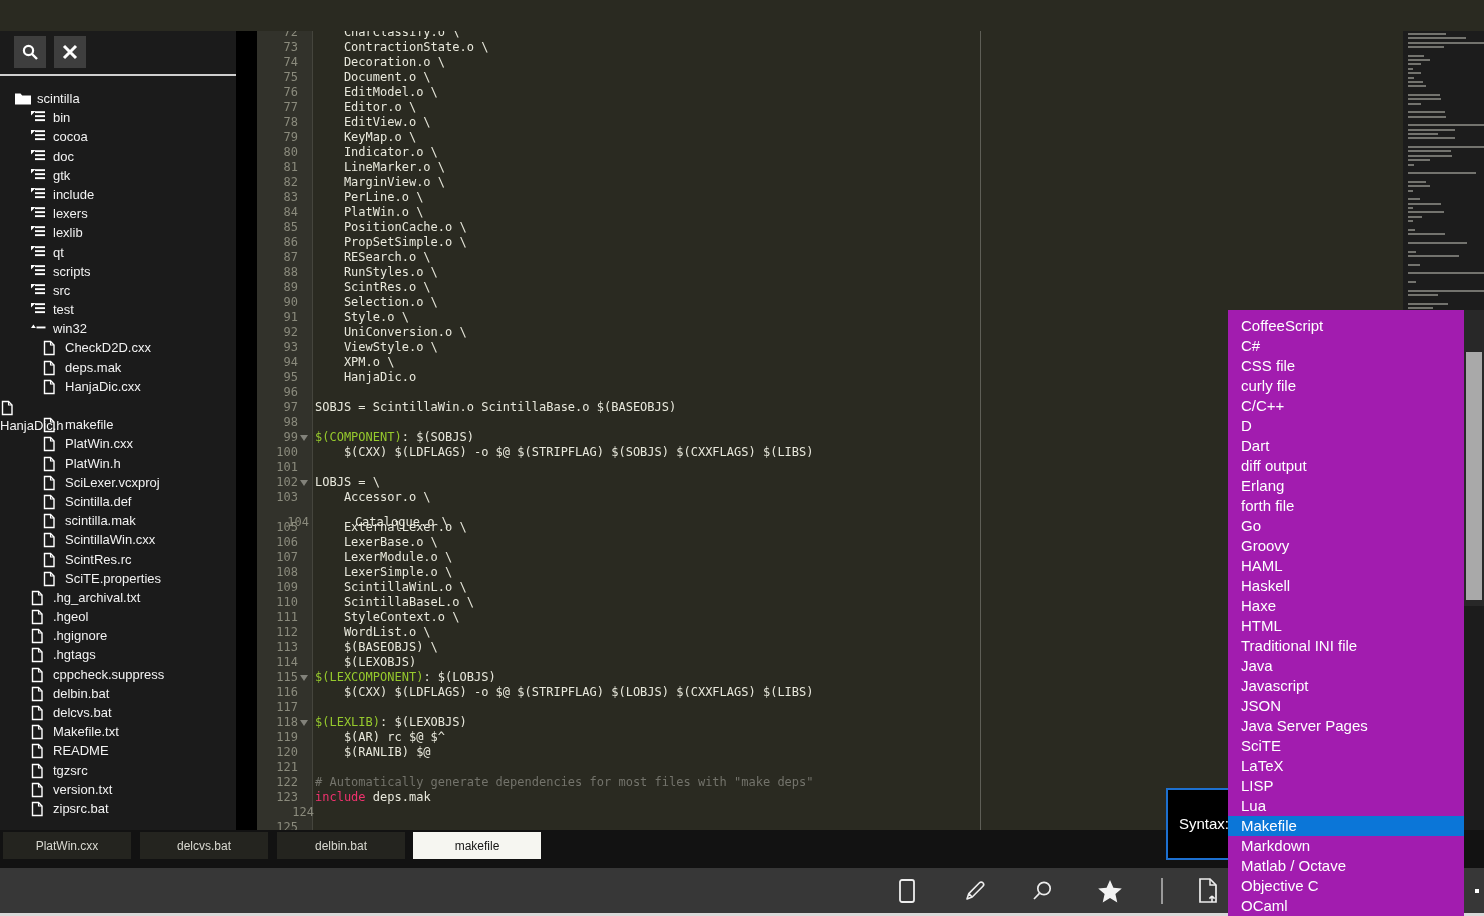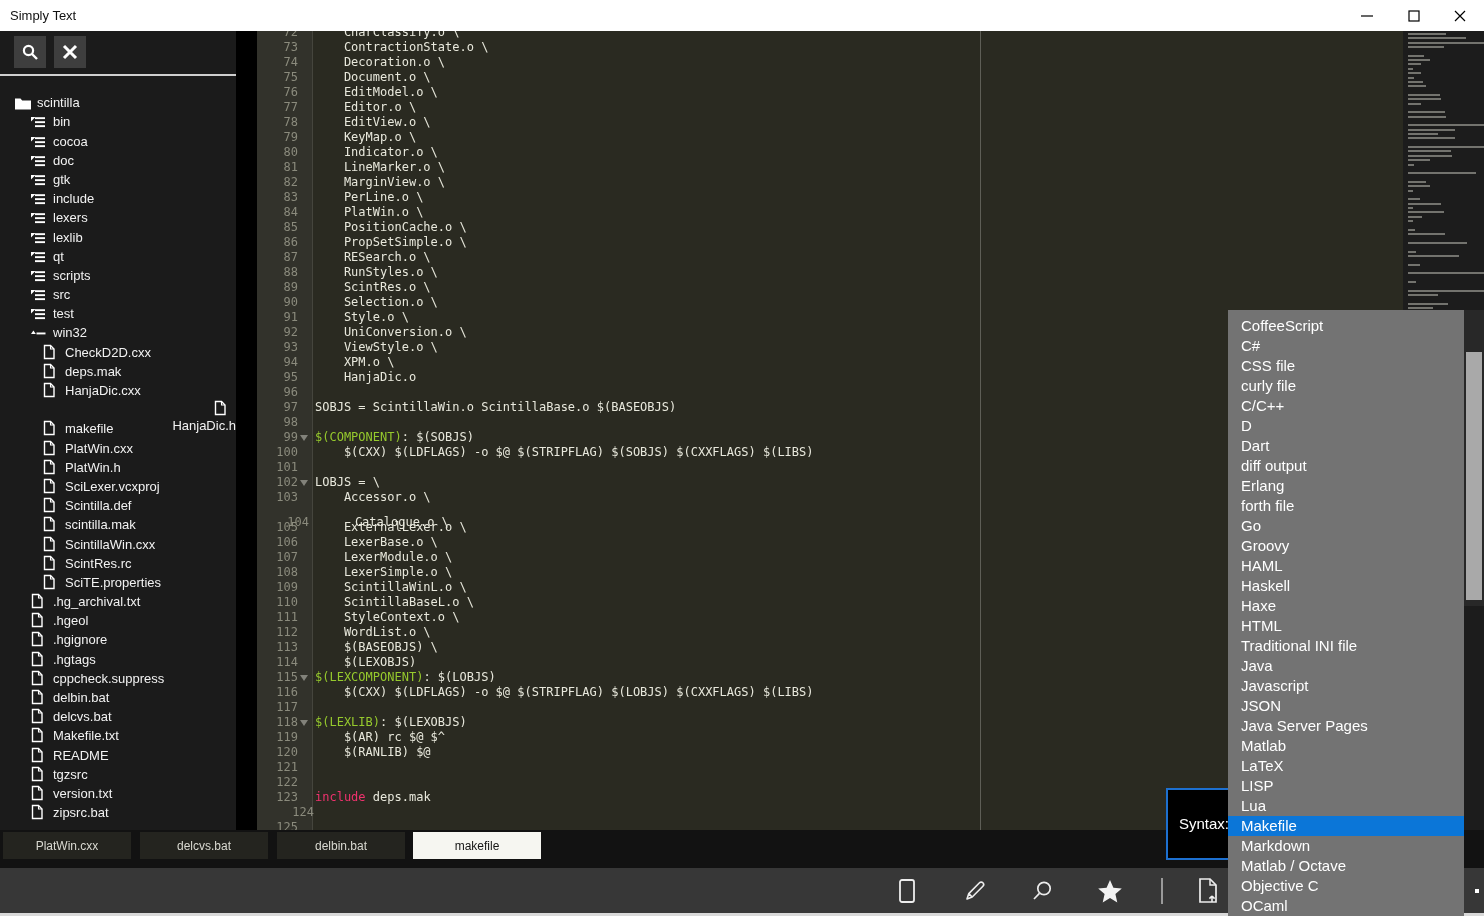--- a/index.html
+++ b/index.html
@@ -10,21 +10,21 @@
   .titlebar{position:absolute;left:0;top:0;width:1484px;height:31px;background:#ffffff;z-index:10;}
   .titlebar .title{position:absolute;left:10px;top:0;line-height:31px;font-size:13px;color:#111;}
   .winbtn{position:absolute;top:0;width:46px;height:31px;display:flex;align-items:center;justify-content:center;}
   .winbtn.min{left:1344px}.winbtn.max{left:1391px}.winbtn.close{left:1437px}
   
   .sidebar{position:absolute;left:0;top:31px;width:236px;height:799px;background:#1b1b1b;z-index:2;overflow:hidden;}
   .side-btn{position:absolute;top:5px;width:32px;height:32px;background:#3e3e3e;display:flex;align-items:center;justify-content:center;cursor:pointer;}
   .side-btn.b1{left:14px}.side-btn.b2{left:54px}
   .side-sep{position:absolute;left:0;top:43px;width:236px;height:2px;background:#cfcfcf;}
   .tree{position:absolute;left:0;top:60px;width:236px;}
-  .tree-row{height:19.2px;display:flex;align-items:flex-end;color:#f2f2f2;font-size:13px;white-space:nowrap;cursor:pointer;}
+  .tree-row{height:19.2px;display:flex;align-items:flex-start;color:#f2f2f2;font-size:13px;white-space:nowrap;cursor:pointer;}
   .tree-row .ticon{width:20px;display:flex;align-items:center;justify-content:flex-start;margin-right:3px;flex:0 0 20px;}
   
   .editor{position:absolute;left:236px;top:31px;width:1167px;height:799px;background:#2a2a21;overflow:hidden;z-index:1;}
   .gap{position:absolute;left:0;top:0;width:21px;height:100%;background:#000;}
   .gutterbg{position:absolute;left:21px;top:0;width:55px;height:100%;background:#32322b;}
   .gutline{position:absolute;left:76px;top:0;width:1px;height:100%;background:#45453d;}
   .ruler{position:absolute;left:744px;top:0;width:1px;height:100%;background:#5e5e56;}
   .cl{position:absolute;left:0;width:100%;height:15px;line-height:15px;font-family:"DejaVu Sans Mono",monospace;font-size:12px;}
   .cl .num{position:absolute;left:21px;width:41px;text-align:right;color:#8b8b7d;}
   .cl .fold{position:absolute;left:64px;top:5px;width:0;height:0;border-left:4px solid transparent;border-right:4px solid transparent;border-top:6px solid #82827a;}
@@ -39,56 +39,32 @@
   .tab.active{background:#f6f6f1;color:#161616;}
   
   .toolbar{position:absolute;left:0;top:868px;width:1484px;height:45px;background:#373737;z-index:2;}
   .tbtn{position:absolute;top:7px;width:32px;height:32px;display:flex;align-items:center;justify-content:center;cursor:pointer;}
   .bottomstrip{position:absolute;left:0;top:913px;width:1484px;height:3px;background:#d9d9d9;z-index:2;}
   .moredot{position:absolute;left:1475px;top:889px;width:4px;height:4px;background:#fff;z-index:2;}
   
   .syntaxbox{position:absolute;left:1166px;top:788px;width:293px;height:68px;background:#000;border:2px solid #1d70d0;z-index:3;}
   .syntaxbox .lbl{position:absolute;left:11px;top:0;line-height:68px;font-size:15px;color:#fff;}
   
-  .dropdown{position:absolute;left:1228px;top:310px;width:236px;height:606px;background:#737373;z-index:4;padding-top:6px;box-sizing:border-box;}
+  .dropdown{position:absolute;left:1228px;top:310px;width:236px;height:606px;background:#a21caf;z-index:4;padding-top:6px;box-sizing:border-box;}
   .dd-item{height:20px;line-height:20px;padding-left:13px;font-size:15px;color:#ffffff;white-space:nowrap;cursor:pointer;}
   .dd-item.selected{background:#0b76d8;}
   .dd-scroll{position:absolute;left:1464px;top:310px;width:20px;height:296px;background:#282828;z-index:4;}
   .dd-thumb{position:absolute;left:2px;top:42px;width:16px;height:248px;background:#a9a9a9;cursor:pointer;}
   svg{display:block}
 </style>
 </head>
 <body>
 
 <div class="screen">
 
-  <div class="titlebar">
-    <div class="title">Simply Text</div>
-    <div class="winbtn min">
-      <span>
-          <svg width="12" height="12" viewBox="0 0 12 12">
-            <path d="M0 6 H12" stroke="#000" stroke-width="1.2"></path>
-          </svg>
-        </span>
-    </div>
-    <div class="winbtn max">
-      <span>
-          <svg width="12" height="12" viewBox="0 0 12 12">
-            <rect x="1" y="1" width="10" height="10" fill="none" stroke="#000" stroke-width="1.2"></rect>
-          </svg>
-        </span>
-    </div>
-    <div class="winbtn close">
-      <span>
-          <svg width="12" height="12" viewBox="0 0 12 12">
-            <path d="M1 1 L11 11 M11 1 L1 11" stroke="#000" stroke-width="1.2"></path>
-          </svg>
-        </span>
-    </div>
-  </div>
 
   <div class="sidebar">
     <div class="side-btn b1">
       <span>
           <svg width="20" height="20" viewBox="0 0 20 20">
             <circle cx="8.5" cy="8.5" r="4.6" fill="none" stroke="#fff" stroke-width="2.2"></circle>
             <path d="M12 12 L17 17" stroke="#fff" stroke-width="2.4"></path>
           </svg>
         </span>
     </div>
@@ -672,20 +648,21 @@
         <div class="cl" style="top: 714px;">
           <span class="num">120</span>
           <span class="code"><span class="sd">    $(RANLIB) $@</span></span>
         </div>
         <div class="cl" style="top: 729px;">
           <span class="num">121</span>
           <span class="code"></span>
         </div>
         <div class="cl" style="top: 744px;">
           <span class="num">122</span>
+          <span class="code"><span class="sc"># Automatically generate dependencies for most files with "make deps"</span></span>
         </div>
         <div class="cl" style="top: 759px;">
           <span class="num">123</span>
           <span class="code"><span class="sk">include</span><span class="sd"> deps.mak</span></span>
         </div>
         <div class="cl" style="top: 774px; margin-left: 16px;">
           <span class="num">124</span>
           <span class="code"></span>
         </div>
         <div class="cl" style="top: 789px;">
@@ -824,21 +801,21 @@
       <div class="dd-item">Groovy</div>
       <div class="dd-item">HAML</div>
       <div class="dd-item">Haskell</div>
       <div class="dd-item">Haxe</div>
       <div class="dd-item">HTML</div>
       <div class="dd-item">Traditional INI file</div>
       <div class="dd-item">Java</div>
       <div class="dd-item">Javascript</div>
       <div class="dd-item">JSON</div>
       <div class="dd-item">Java Server Pages</div>
-      <div class="dd-item">Matlab</div>
+      <div class="dd-item">SciTE</div>
       <div class="dd-item">LaTeX</div>
       <div class="dd-item">LISP</div>
       <div class="dd-item">Lua</div>
       <div class="dd-item selected">Makefile</div>
       <div class="dd-item">Markdown</div>
       <div class="dd-item">Matlab / Octave</div>
       <div class="dd-item">Objective C</div>
       <div class="dd-item">OCaml</div>
     </div>
   <div class="dd-scroll">

